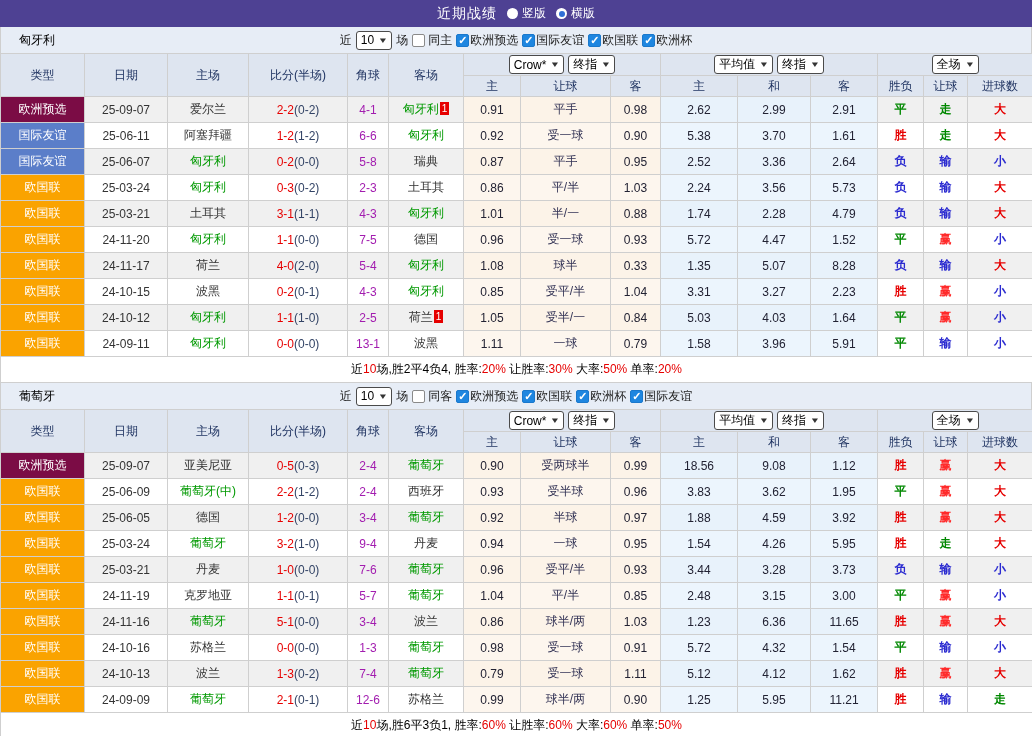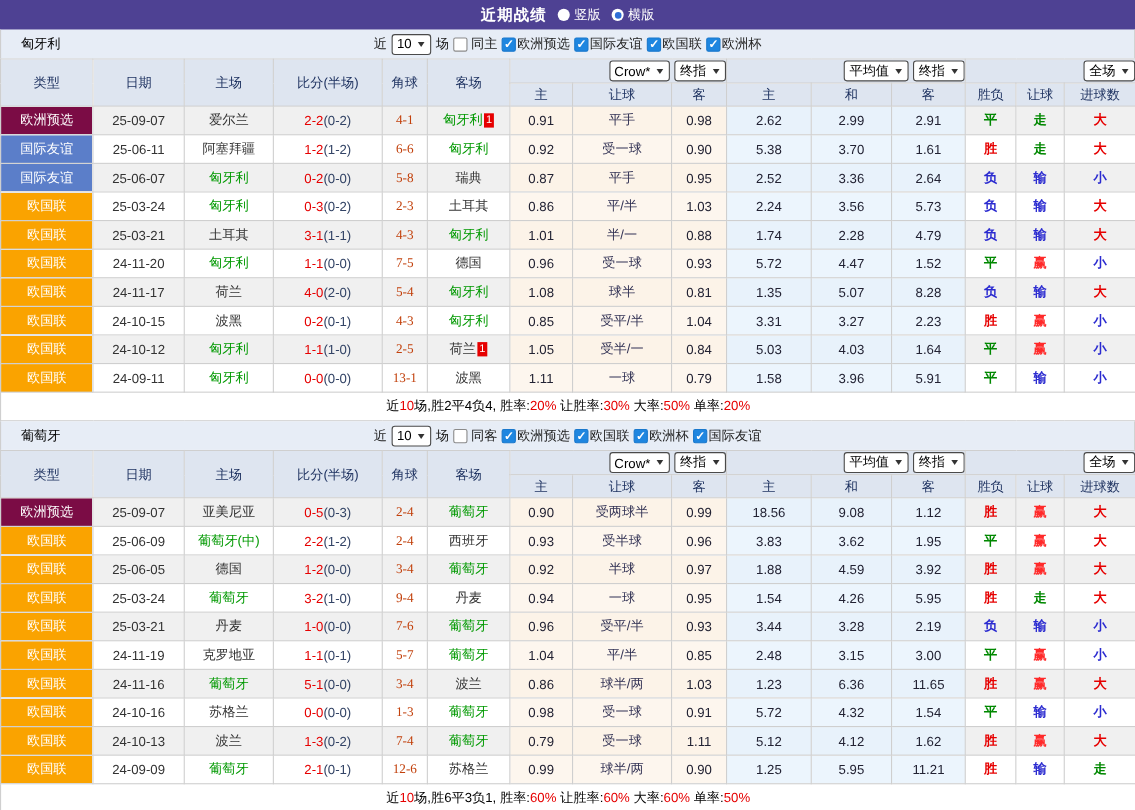--- a/index.html
+++ b/index.html
@@ -7,21 +7,21 @@
   body {
     width:1032px;
     font-family:"Liberation Sans", sans-serif;
     font-size:12px;
     color:#222;
   }
   .titlebar{
     height:27px; background:#4e4193; color:#fff;
     display:flex; align-items:center; justify-content:center; gap:10px;
   }
-  .titlebar .ttl{ font-size:14px; font-weight:bold; letter-spacing:1px;text-align:right; }
+  .titlebar .ttl{ font-size:14px; font-weight:normal; letter-spacing:1px;text-align:right; }
   .ropt{ display:inline-flex; align-items:center; gap:4px; cursor:pointer; font-size:12px; }
   .radio{ width:11px; height:11px; border-radius:50%; background:#fff; display:inline-block; position:relative; }
   .radio.sel::after{ content:""; position:absolute; left:2.5px; top:2.5px; width:6px; height:6px; border-radius:50%; background:#2f6fd6; }
   .filterbar{
     height:26px; background:#e7edf6; position:relative;
     display:flex; align-items:center; justify-content:center; gap:4px;
     border-left:1px solid #cfcfcf; border-right:1px solid #cfcfcf;
   }
   .filterbar .team{ position:absolute; left:18px; color:#000; }
   .fitem{ display:inline-flex; align-items:center; gap:3px; }
@@ -46,29 +46,29 @@
   tbody tr.even td{ background:#ffffff; }
   td.typebadge{ color:#fff; }
   td.crowbg{ background:#fcf3e8 !important; }
   td.avgbg{ background:#e8f2fb !important; }
   tr.even td.crowbg{ background:#fdf6ee !important; }
   tr.even td.avgbg{ background:#ecf5fd !important; }
   .sc{ color:#e60000; }
   .hf{ color:#334466; }
   .numc{ color:#222233; }
   .linec{ color:#333355; }
-  .cornerc{ color:#c2410c;font-family:Liberation Serif, serif; }
+  .cornerc{ color:#a21caf; }
   .datec{ color:#333333; }
   .teamtxt{ color:#333; }
   .teamtxt.green{ color:#009900; }
   .badge1{ display:inline-block; background:#e60000; color:#fff; font-size:10px; line-height:13px; padding:0 2px; margin-left:1px; vertical-align:1px; }
   .resc{ font-weight:bold; }
   tfoot td{ height:24px; background:#fff; color:#000; }
   tfoot .red{ color:#e60000; }
-  .hgroup{ display:flex; align-items:center; justify-content:flex-end; gap:4px; }
+  .hgroup{ display:flex; align-items:center; justify-content:center; gap:4px; }
 </style>
 </head>
 <body>
 
 <div class="titlebar">
   <span class="ttl">近期战绩</span>
   <span class="ropt">
     <span class="radio"></span>
     <span>竖版</span>
   </span>
@@ -284,21 +284,21 @@
         </tr>
         <tr class="odd">
           <td class="typebadge" style="background: rgb(250, 163, 0);">欧国联</td>
           <td class="datec">24-11-17</td>
           <td><span class="teamtxt">荷兰</span></td>
           <td><span class="sc">4-0</span><span class="hf">(2-0)</span></td>
           <td class="cornerc">5-4</td>
           <td><span class="teamtxt green">匈牙利</span></td>
           <td class="crowbg numc">1.08</td>
           <td class="crowbg linec">球半</td>
-          <td class="crowbg numc">0.81</td>
+          <td class="crowbg numc">0.33</td>
           <td class="avgbg numc">1.35</td>
           <td class="avgbg numc">5.07</td>
           <td class="avgbg numc">8.28</td>
           <td class="resc" style="color: rgb(43, 43, 208);">负</td>
           <td class="resc" style="color: rgb(43, 43, 208);">输</td>
           <td class="resc" style="color: rgb(230, 0, 0);">大</td>
         </tr>
         <tr class="even">
           <td class="typebadge" style="background: rgb(250, 163, 0);">欧国联</td>
           <td class="datec">24-10-15</td>
@@ -531,21 +531,21 @@
           <td class="datec">25-03-21</td>
           <td><span class="teamtxt">丹麦</span></td>
           <td><span class="sc">1-0</span><span class="hf">(0-0)</span></td>
           <td class="cornerc">7-6</td>
           <td><span class="teamtxt green">葡萄牙</span></td>
           <td class="crowbg numc">0.96</td>
           <td class="crowbg linec">受平/半</td>
           <td class="crowbg numc">0.93</td>
           <td class="avgbg numc">3.44</td>
           <td class="avgbg numc">3.28</td>
-          <td class="avgbg numc">2.19</td>
+          <td class="avgbg numc">3.73</td>
           <td class="resc" style="color: rgb(43, 43, 208);">负</td>
           <td class="resc" style="color: rgb(43, 43, 208);">输</td>
           <td class="resc" style="color: rgb(43, 43, 208);">小</td>
         </tr>
         <tr class="even">
           <td class="typebadge" style="background: rgb(250, 163, 0);">欧国联</td>
           <td class="datec">24-11-19</td>
           <td><span class="teamtxt">克罗地亚</span></td>
           <td><span class="sc">1-1</span><span class="hf">(0-1)</span></td>
           <td class="cornerc">5-7</td>

